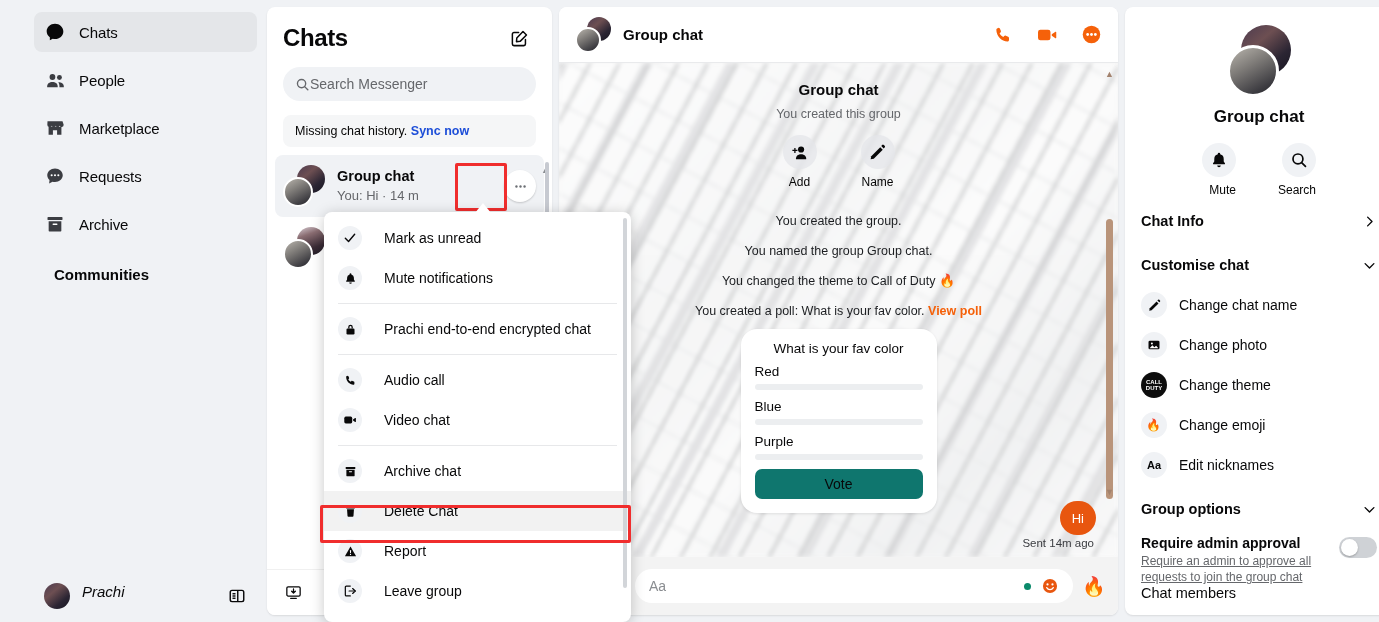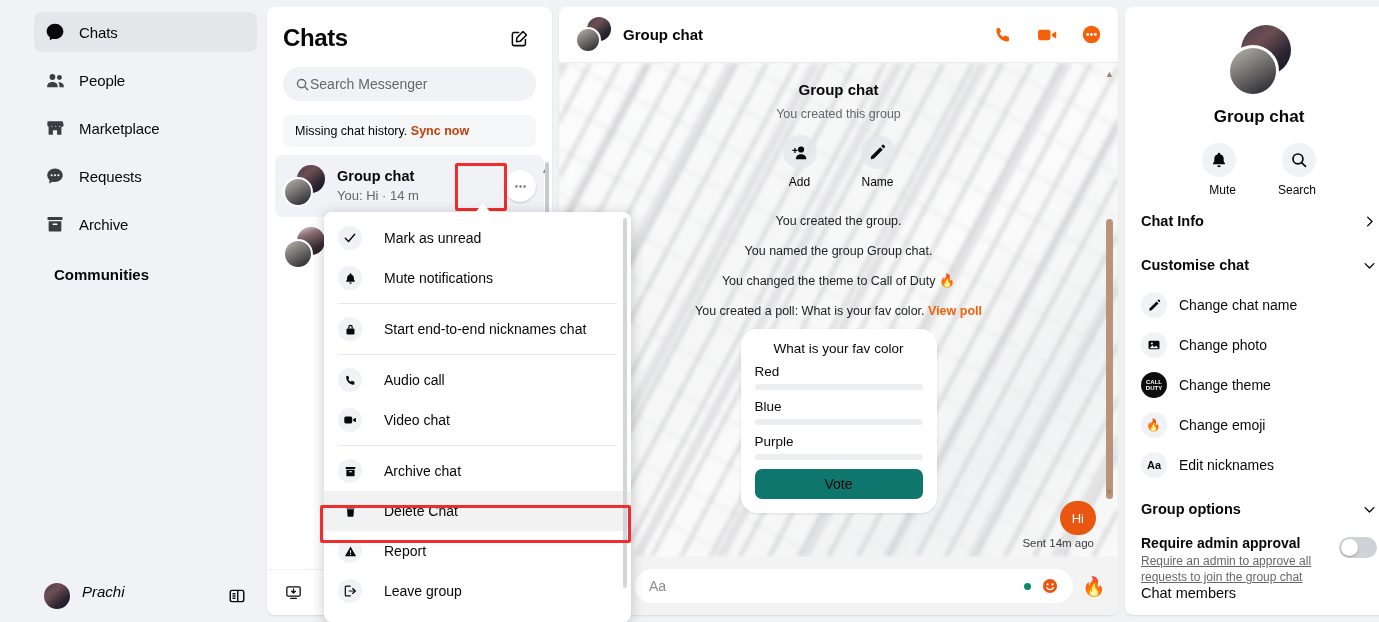--- a/index.html
+++ b/index.html
@@ -54,21 +54,21 @@
   }
   .lp-search{
     margin:6px 16px 0 16px; height:34px; border-radius:17px; background:#f0f2f5;
     display:flex; align-items:center; padding:0 12px; cursor:text;
   }
   .lp-search .ph{ font-size:14px; color:#65676b; }
   .lp-sync{
     margin:14px 16px 0 16px; background:#f5f6f7; border-radius:8px;
     padding:9px 12px; font-size:12.5px; color:#050505;
   }
-  .lp-sync a{ color:#c2410c; font-weight:700; text-decoration:none; cursor:pointer; }
+  .lp-sync a{ color:#1d4ed8; font-weight:700; text-decoration:none; cursor:pointer; }
   .lp-rows{ margin-top:8px; padding:0 8px; }
   .lp-row{
     display:flex; align-items:center; gap:12px; height:62px;
     padding:0 8px; border-radius:8px; cursor:pointer; position:relative;
   }
   .lp-row.sel{ background:#f0f2f5; }
   .stack{ position:relative; width:42px; height:42px; flex:0 0 42px; }
   .stack .s1{ position:absolute; right:0; top:0; width:28px; height:28px; border-radius:50%; }
   .stack .s2{ position:absolute; left:0; bottom:0; width:30px; height:30px; border-radius:50%; border:2px solid #fff; }
   .lp-txt{ min-width:0; flex:1; }
@@ -687,21 +687,21 @@
 
     <div class="ctx-div"></div>
 
     <div class="ctx-item">
       <span class="ctx-ic">
         <svg width="13" height="13" viewBox="0 0 24 24" fill="#080809">
             <rect x="4.6" y="10.2" width="14.8" height="11" rx="2.2"></rect>
             <path d="M7.8 10.2V7.6a4.2 4.2 0 0 1 8.4 0v2.6h-2.3V7.6a1.9 1.9 0 0 0-3.8 0v2.6z"></path>
           </svg>
       </span>
-      <span class="ctx-lb">Start end-to-end nicknames chat</span>
+      <span class="ctx-lb">Prachi end-to-end encrypted chat</span>
     </div>
 
     <div class="ctx-div"></div>
 
     <div class="ctx-item">
       <span class="ctx-ic">
         <svg width="13" height="13" viewBox="0 0 24 24" fill="#080809">
             <path d="M6.6 3.2c.7 0 1.3.4 1.6 1l1.2 2.7c.3.7.1 1.5-.4 2l-1.1 1c.9 2 2.5 3.6 4.5 4.6l1-1.2c.5-.6 1.3-.8 2-.5l2.8 1.2c.6.3 1 .9 1 1.6v2.4c0 1-.8 1.8-1.8 1.8C10.3 19.8 4 13.5 4 5.7c0-1 .8-1.8 1.8-1.8z"></path>
           </svg>
       </span>

